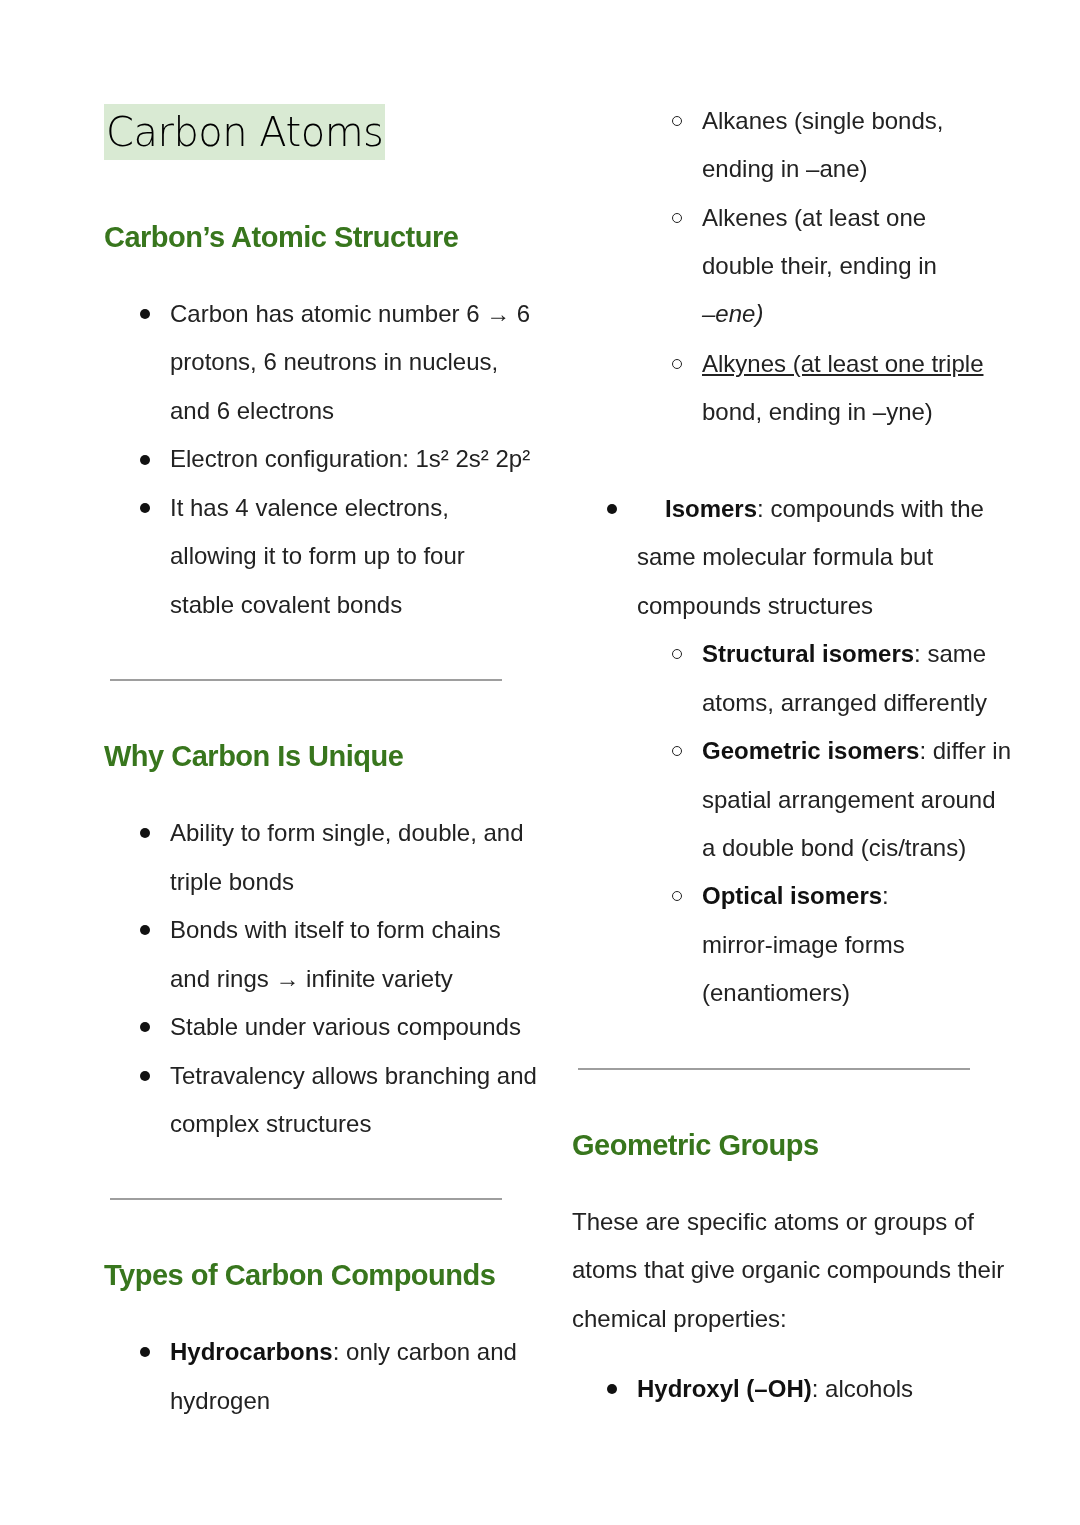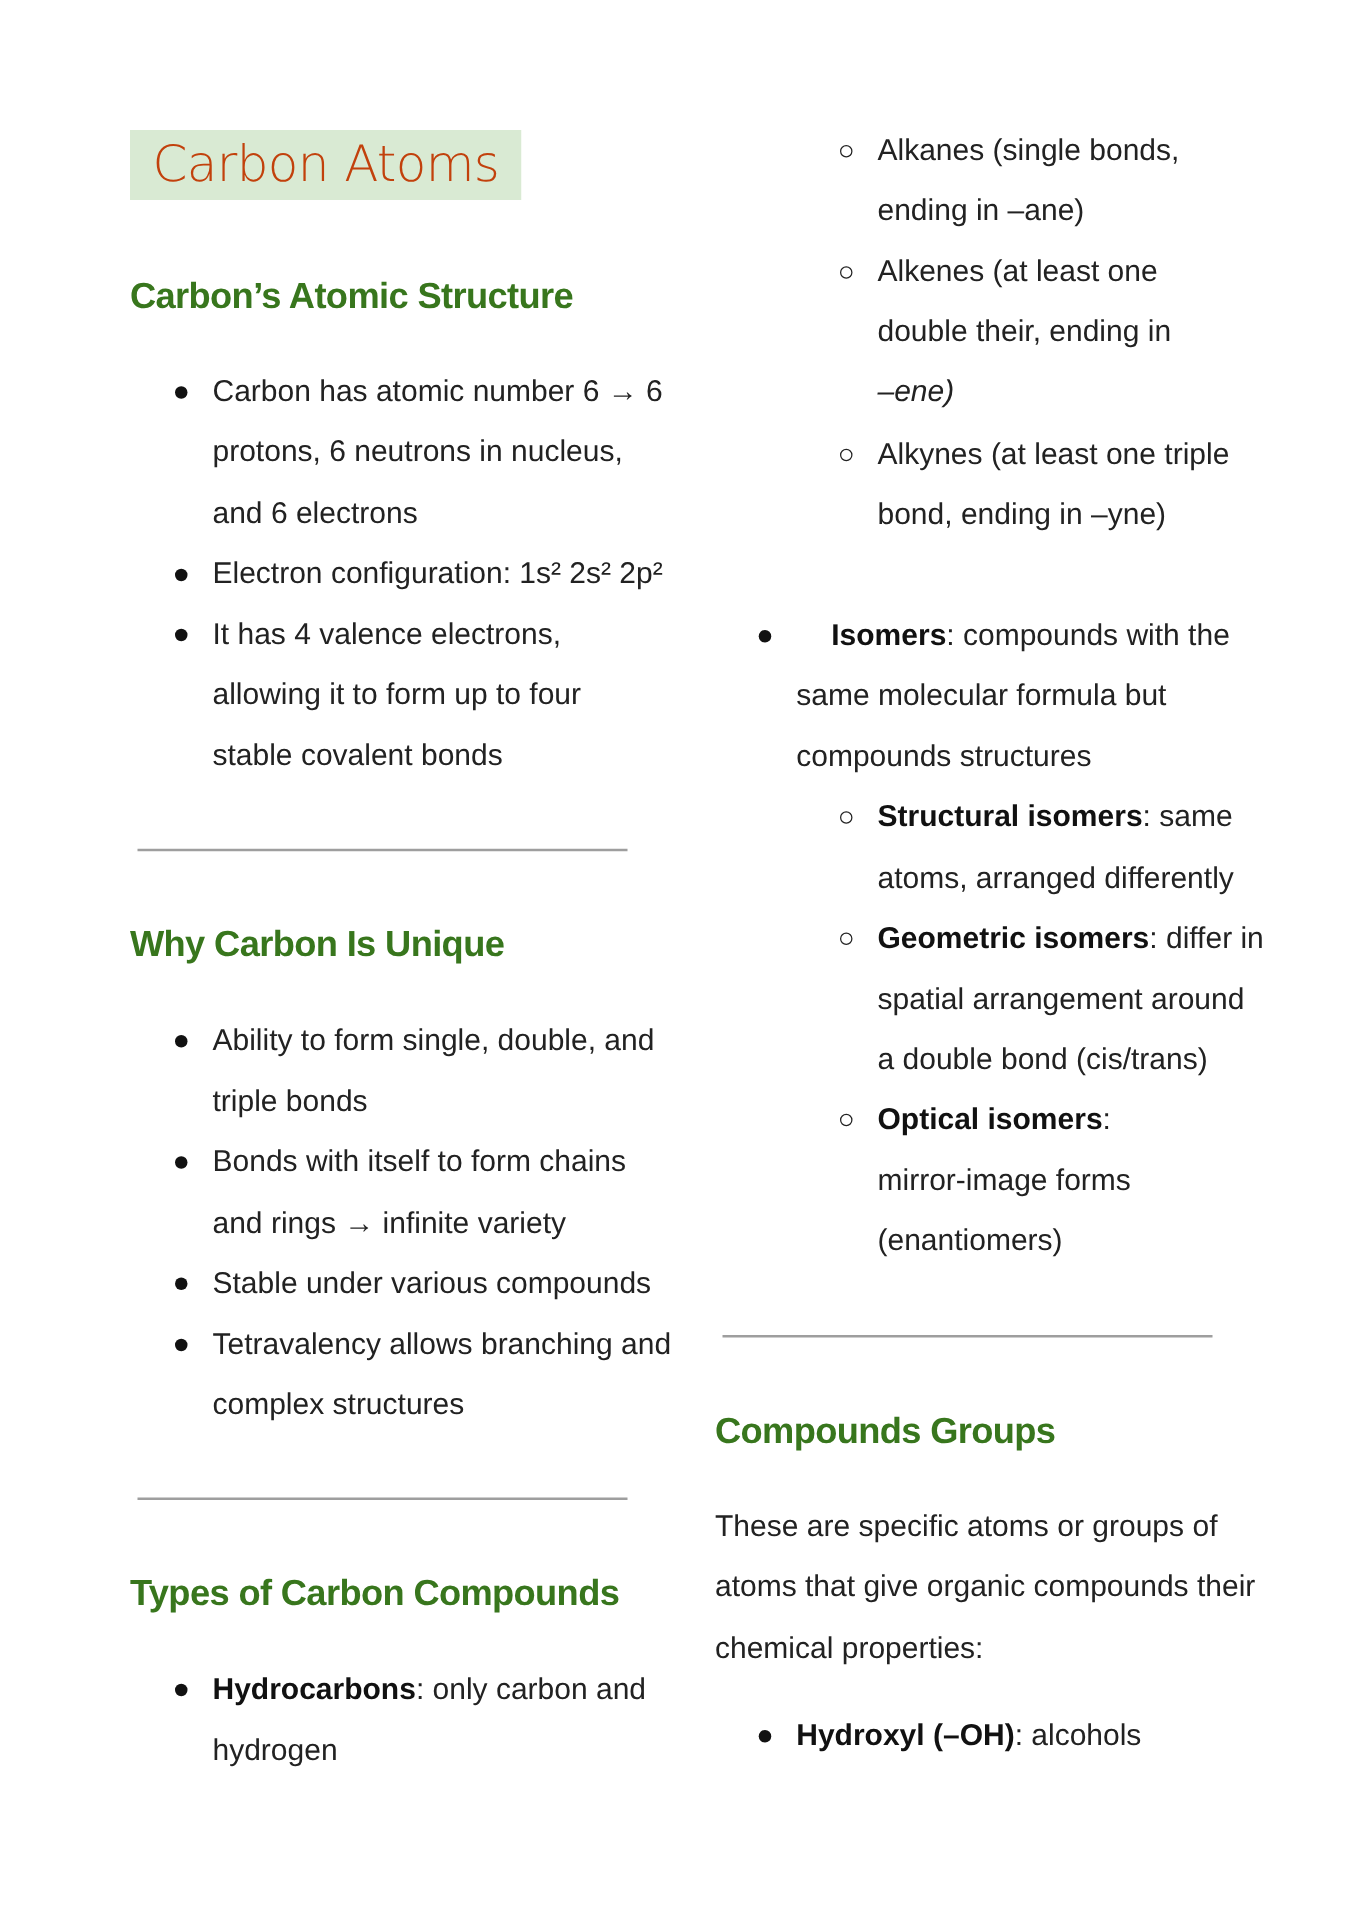--- a/index.html
+++ b/index.html
@@ -1,19 +1,19 @@
 <!DOCTYPE html>
 <html><head>
 <meta charset="utf-8">
 <style>
   html, body { margin:0; padding:0; background:#ffffff; }
   body { width:1080px; height:1525px; position:relative; overflow:hidden;
          font-family:"Liberation Sans", sans-serif; color:#1f1f1f; }
-  .title { position:absolute; left:104px; top:104px; height:56px; padding:0 18px;
-           background:#d9ead3; font-size:40px; line-height:56px; color:#c2410c;
+  .title { position:absolute; left:104px; top:104px; height:56px; padding:0 2px;
+           background:#d9ead3; font-size:40px; line-height:56px; color:#000000;
            font-family:"DejaVu Sans", sans-serif; font-weight:300; letter-spacing:-0.5px; }
   h2 { position:absolute; margin:0; color:#38761d; font-size:29px; font-weight:bold;
        font-family:"Liberation Sans", sans-serif; letter-spacing:-0.5px; }
   .line { position:absolute; font-size:24px; line-height:48px; white-space:nowrap; color:#222; }
   .circ { position:absolute; width:10px; height:10px; border:1.5px solid #222; border-radius:50%; box-sizing:border-box; }
   .dot { position:absolute; width:10px; height:10px; background:#111; border-radius:50%; }
   .hr { position:absolute; height:2px; background:#9e9e9e; }
   b { font-weight:bold; color:#111; }
   .just { text-align:justify; text-align-last:justify; width:402px; }
 </style>
@@ -57,21 +57,21 @@
 <div class="line" style="left:170px;top:1377px;">hydrogen</div>
 
 <div class="circ" style="left:672px;top:116px;"></div>
 <div class="line" style="left:702px;top:97px;">Alkanes (single bonds,</div>
 <div class="line" style="left:702px;top:145px;">ending in –ane)</div>
 <div class="circ" style="left:672px;top:213px;"></div>
 <div class="line" style="left:702px;top:194px;">Alkenes (at least one</div>
 <div class="line" style="left:702px;top:242px;">double their, ending in</div>
 <div class="line" style="left:702px;top:290px;font-style:italic;">–ene)</div>
 <div class="circ" style="left:672px;top:359px;"></div>
-<div class="line" style="left:702px;top:340px;">Alkynes (at least one triple</div>
+<div class="line" style="left:702px;top:340px;text-decoration:underline;">Alkynes (at least one triple</div>
 <div class="line" style="left:702px;top:388px;">bond, ending in –yne)</div>
 
 <div class="dot" style="left:607px;top:504px;"></div>
 <div class="line" style="left:637px;top:485px;margin-left:28px;"><b>Isomers</b><span>: compounds with the</span></div>
 <div class="line" style="left:637px;top:533px;">same molecular formula but</div>
 <div class="line" style="left:637px;top:582px;">compounds structures</div>
 
 <div class="circ" style="left:672px;top:649px;"></div>
 <div class="line" style="left:702px;top:630px;"><b>Structural isomers</b><span>: same</span></div>
 <div class="line" style="left:702px;top:679px;">atoms, arranged differently</div>
@@ -79,18 +79,18 @@
 <div class="line" style="left:702px;top:727px;"><b>Geometric isomers</b><span>: differ in</span></div>
 <div class="line" style="left:702px;top:776px;">spatial arrangement around</div>
 <div class="line" style="left:702px;top:824px;">a double bond (cis/trans)</div>
 <div class="circ" style="left:672px;top:891px;"></div>
 <div class="line" style="left:702px;top:872px;"><b>Optical isomers</b><span>:</span></div>
 <div class="line" style="left:702px;top:921px;">mirror-image forms</div>
 <div class="line" style="left:702px;top:969px;">(enantiomers)</div>
 
 <div class="hr" style="left:578px;top:1068px;width:392px;"></div>
 
-<h2 style="left:572px;top:1129px;">Compounds Groups</h2>
+<h2 style="left:572px;top:1129px;">Geometric Groups</h2>
 <div class="line just" style="left:572px;top:1198px;">These are specific atoms or groups of</div>
 <div class="line" style="left:572px;top:1246px;">atoms that give organic compounds their</div>
 <div class="line" style="left:572px;top:1295px;">chemical properties:</div>
 <div class="dot" style="left:607px;top:1384px;"></div>
 <div class="line" style="left:637px;top:1365px;"><b>Hydroxyl (–OH)</b><span>: alcohols</span></div>
 
 </body></html>

